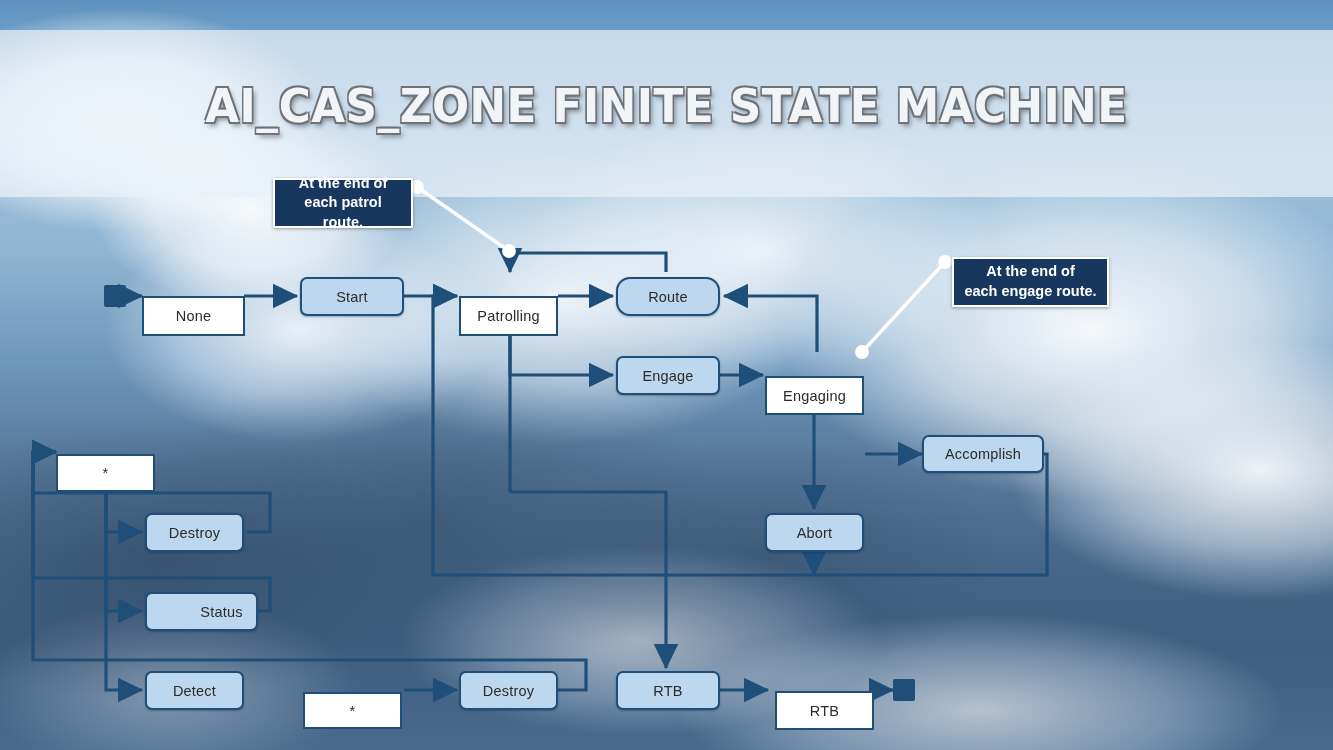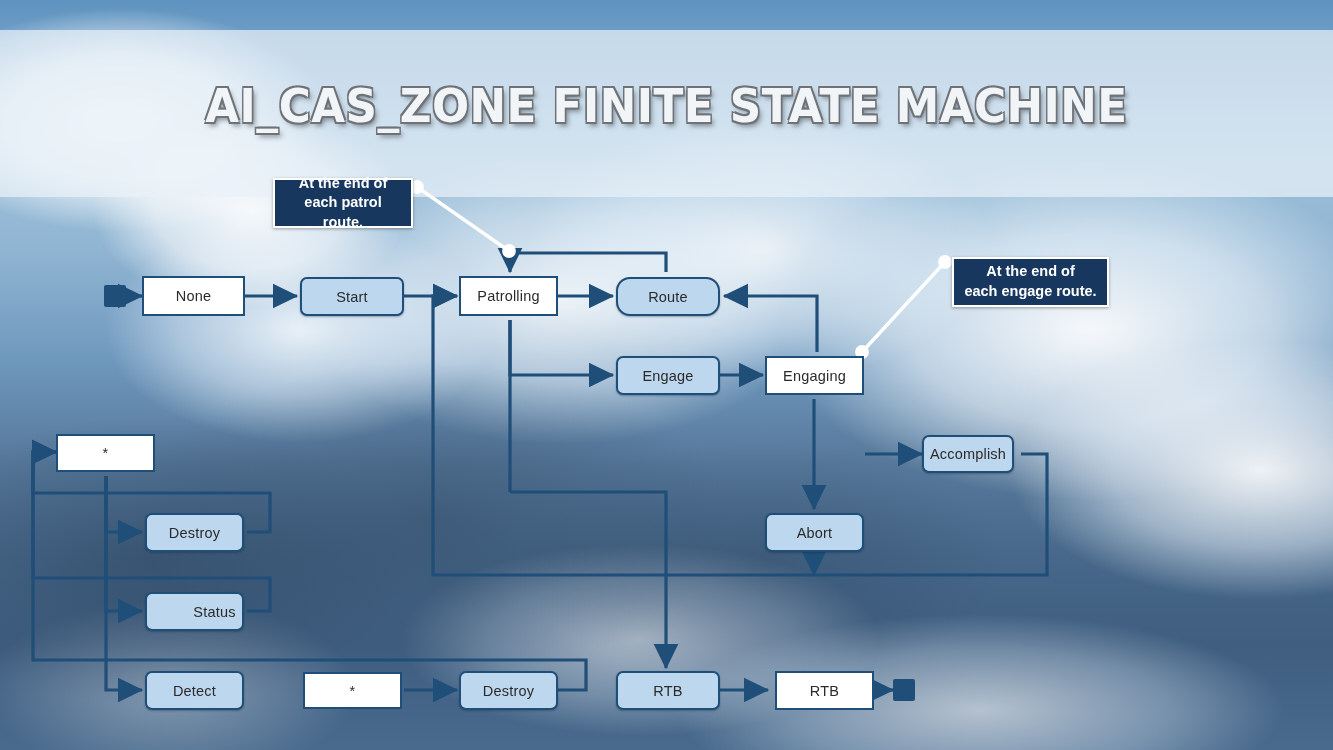--- a/index.html
+++ b/index.html
@@ -44,21 +44,21 @@
   }
   
   #diagram{position:absolute;inset:0;}
   
   .node{position:absolute;box-sizing:border-box;
     border:2.2px solid #1f4e79;
     display:flex;align-items:center;justify-content:center;
     font-size:14.5px;color:#2b2b2b;letter-spacing:.2px;}
   .node.blue{background:#bdd7ee;border-radius:7px;
     box-shadow:0 1px 2px rgba(20,40,60,.35);}
-  .node.white{background:#ffffff;border-radius:0;}
+  .node.white{background:#ffffff;border-radius:0;margin-top:20px;}
   .term{position:absolute;background:#1f4e79;border-radius:2px;}
   
   .callout{position:absolute;box-sizing:border-box;
     background:#17375e;border:2.5px solid #ffffff;
     color:#ffffff;font-size:14.5px;line-height:1.35;
     display:flex;align-items:center;justify-content:center;text-align:center;
     padding:4px 8px;box-shadow:0 1px 3px rgba(0,0,0,.35);font-weight:bold;}
 </style>
 </head>
 <body>
@@ -149,34 +149,34 @@
   </div>
   <div class="node blue" style="left:616px;top:277px;width:104px;height:39px;border-radius:14px;">
     <span>Route</span>
   </div>
   <div class="node blue" style="left:616px;top:356px;width:104px;height:39px;">
     <span>Engage</span>
   </div>
   <div class="node white" style="left:765px;top:356px;width:99px;height:39px;">
     <span>Engaging</span>
   </div>
-  <div class="node blue" style="left:922px;top:435px;width:92px;height:38px;">
+  <div class="node blue" style="left:922px;top:435px;width:122px;height:38px;">
     <span>Accomplish</span>
   </div>
   <div class="node blue" style="left:765px;top:513px;width:99px;height:39px;">
     <span>Abort</span>
   </div>
 
   <div class="node white" style="left:56px;top:434px;width:99px;height:38px;">
     <span>*</span>
   </div>
   <div class="node blue" style="left:145px;top:513px;width:99px;height:39px;">
     <span>Destroy</span>
   </div>
-  <div class="node blue" style="left:145px;top:592px;width:99px;height:39px;padding-left:40px;">
+  <div class="node blue" style="left:145px;top:592px;width:113px;height:39px;padding-left:40px;">
     <span>Status</span>
   </div>
   <div class="node blue" style="left:145px;top:671px;width:99px;height:39px;">
     <span>Detect</span>
   </div>
   <div class="node white" style="left:303px;top:672px;width:99px;height:37px;">
     <span>*</span>
   </div>
   <div class="node blue" style="left:459px;top:671px;width:99px;height:39px;">
     <span>Destroy</span>

